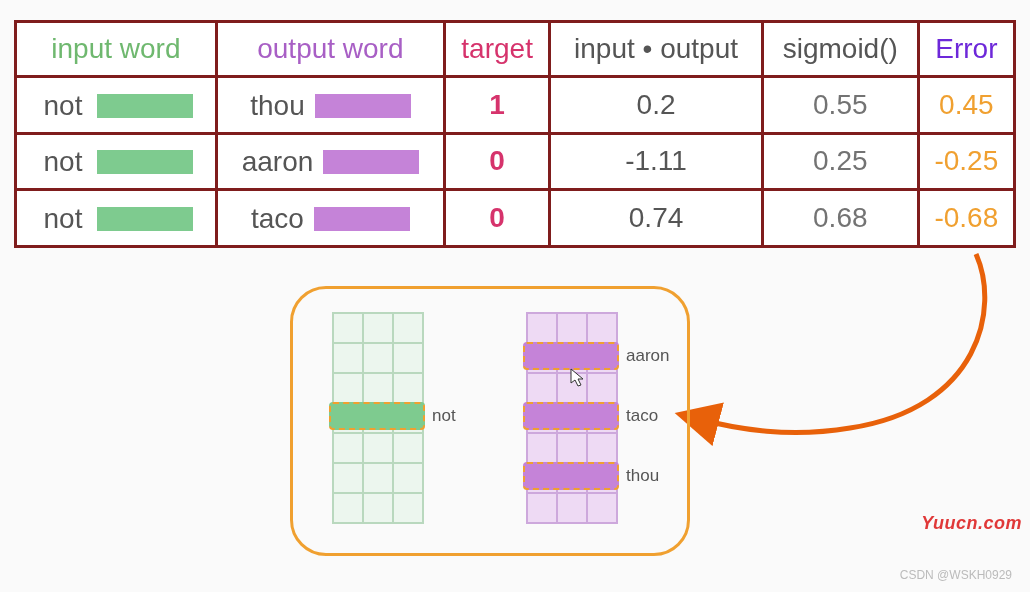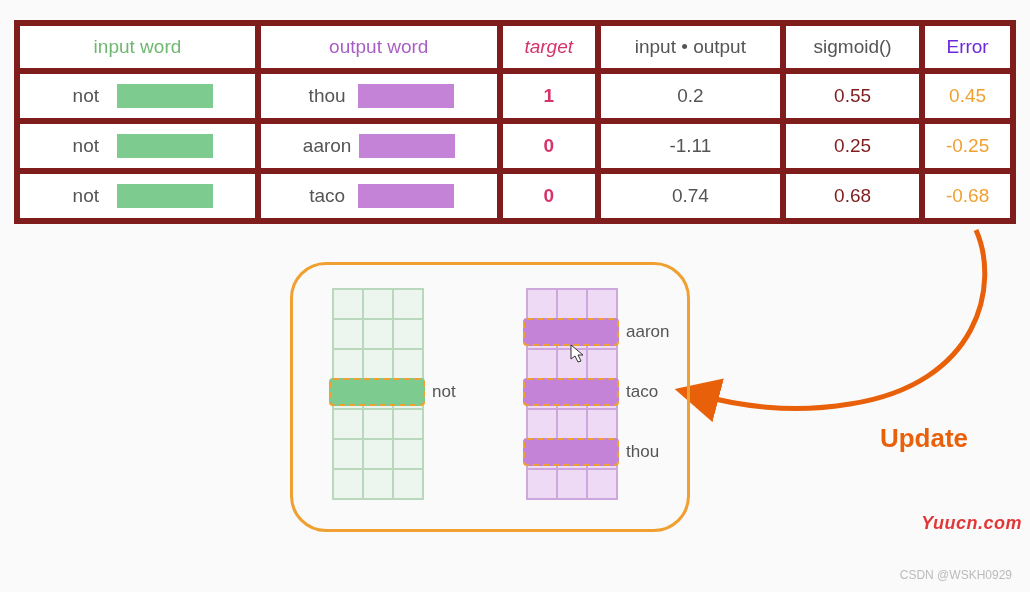--- a/index.html
+++ b/index.html
@@ -10,47 +10,47 @@
       font-family: -apple-system, BlinkMacSystemFont, "Segoe UI", sans-serif;
       position: relative;
       padding: 20px 14px;
     }
     .table {
       width: 100%;
       border-collapse: collapse;
       background: #fff;
     }
     .table th, .table td {
-      border: 6px solid #7f1d1d;
+      border: 3px solid #7f1d1d;
       padding: 10px 8px;
       text-align: center;
-      font-size: 19px;
+      font-size: 28px;
       font-weight: 400;
     }
     .table th { font-weight: 400; }
     .th-input { color: #6fb86f; }
     .th-output { color: #a85fc5; }
-    .th-target { color: #d6336c; font-style: italic; }
+    .th-target { color: #d6336c; }
     .th-io { color: #555; }
     .th-sigmoid { color: #555; }
     .th-error { color: #6d28d9; }
     .word-cell { text-align: left; padding-left: 14px; }
     .word-label { color: #555; display: inline-block; min-width: 48px; vertical-align: middle; }
     .vec-bar {
       display: inline-block;
       width: 96px;
       height: 24px;
       vertical-align: middle;
       margin-left: 2px;
     }
     .vec-green { background: #7ecb8f; }
     .vec-purple { background: #c583d8; }
     .target-val { color: #d6336c; font-weight: 600; }
     .io-val { color: #555; }
-    .sig-val { color: #7f1d1d; }
+    .sig-val { color: #737373; }
     .err-val { color: #f0a030; }
     
     .diagram-area {
       position: relative;
       width: 100%;
       height: 340px;
       margin-top: 30px;
     }
     .rounded-box {
       position: absolute;
@@ -274,19 +274,18 @@
   <div class="highlight-row hrow-purple hrow-thou"></div>
   <div class="row-label lbl-aaron">aaron</div>
   <div class="row-label lbl-taco">taco</div>
   <div class="row-label lbl-thou">thou</div>
 
   <svg class="cursor" viewBox="0 0 16 20">
     <path d="M1 1 L1 15 L5 12 L8 18 L11 17 L8 11 L13 11 Z" fill="#fff" stroke="#333" stroke-width="1"></path>
   </svg>
 
   <div class="update-text">
-    <div>Update</div>
   </div>
 
 </div>
 
 <div class="watermark-site">Yuucn.com</div>
 <div class="watermark-csdn">CSDN @WSKH0929</div>
 
 </body></html>

